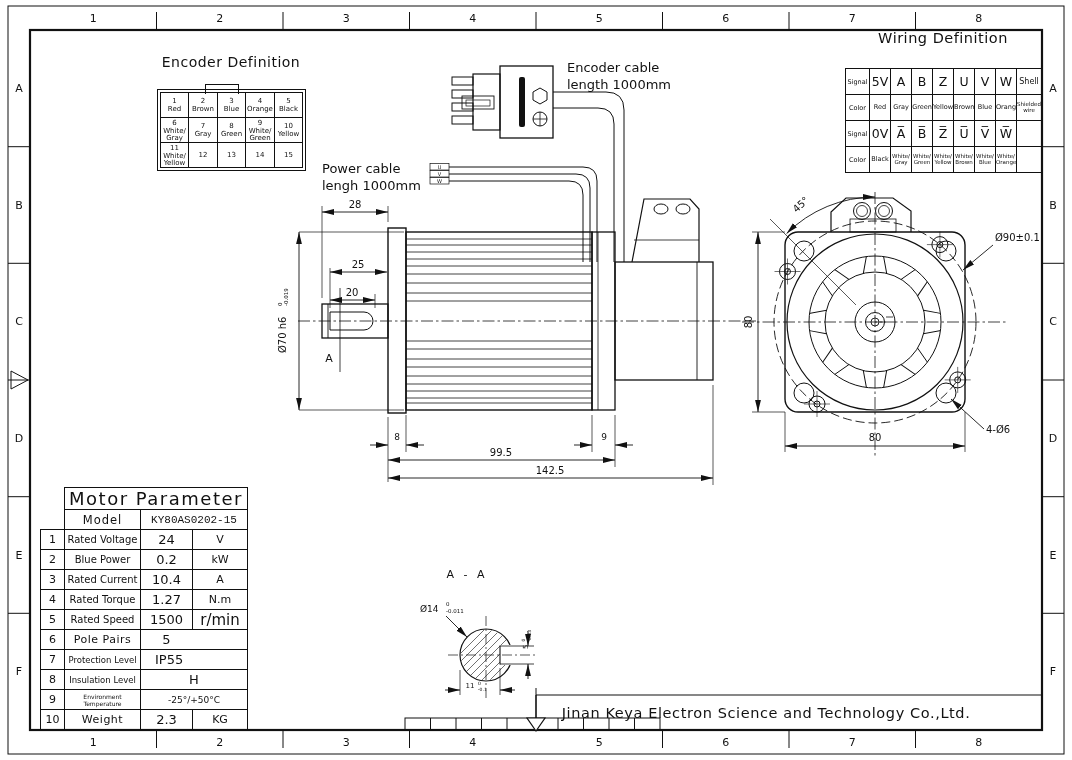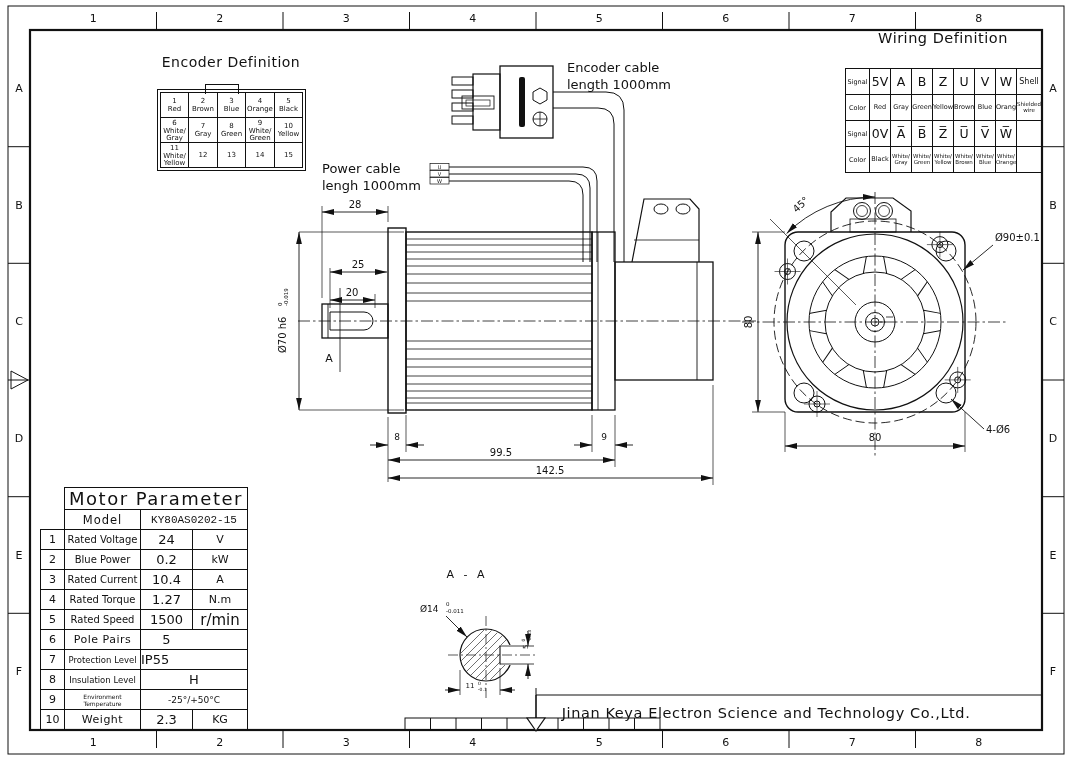--- a/index.html
+++ b/index.html
@@ -39,21 +39,21 @@
   #par .mdv{font-size:11px;font-family:Liberation Mono, monospace}
   #par .no{font-size:11px}
   #par .nm{font-size:10px}
   #par .lg{font-size:11px;letter-spacing:.5px}
   #par .s9{font-size:8.5px}
   #par .s65{font-size:6px}
   #par .val{font-size:13px}
   #par .un{font-size:11px}
   #par .u9{font-size:15px}
   #par .p5{padding-right:55px}
-  #par .lft{text-align:left;padding-left:0}
+  #par .lft{text-align:left;padding-left:14px}
   #par .s10{font-size:9px}
   .tb{position:absolute;left:537px;top:696px;width:458px;height:33px;display:flex;align-items:center;
       justify-content:center;font-size:14.5px;letter-spacing:.6px;white-space:nowrap}
 </style>
 </head>
 <body>
 
 <div class="sheet">
 
 <svg width="1072" height="760" viewBox="0 0 1072 760">

